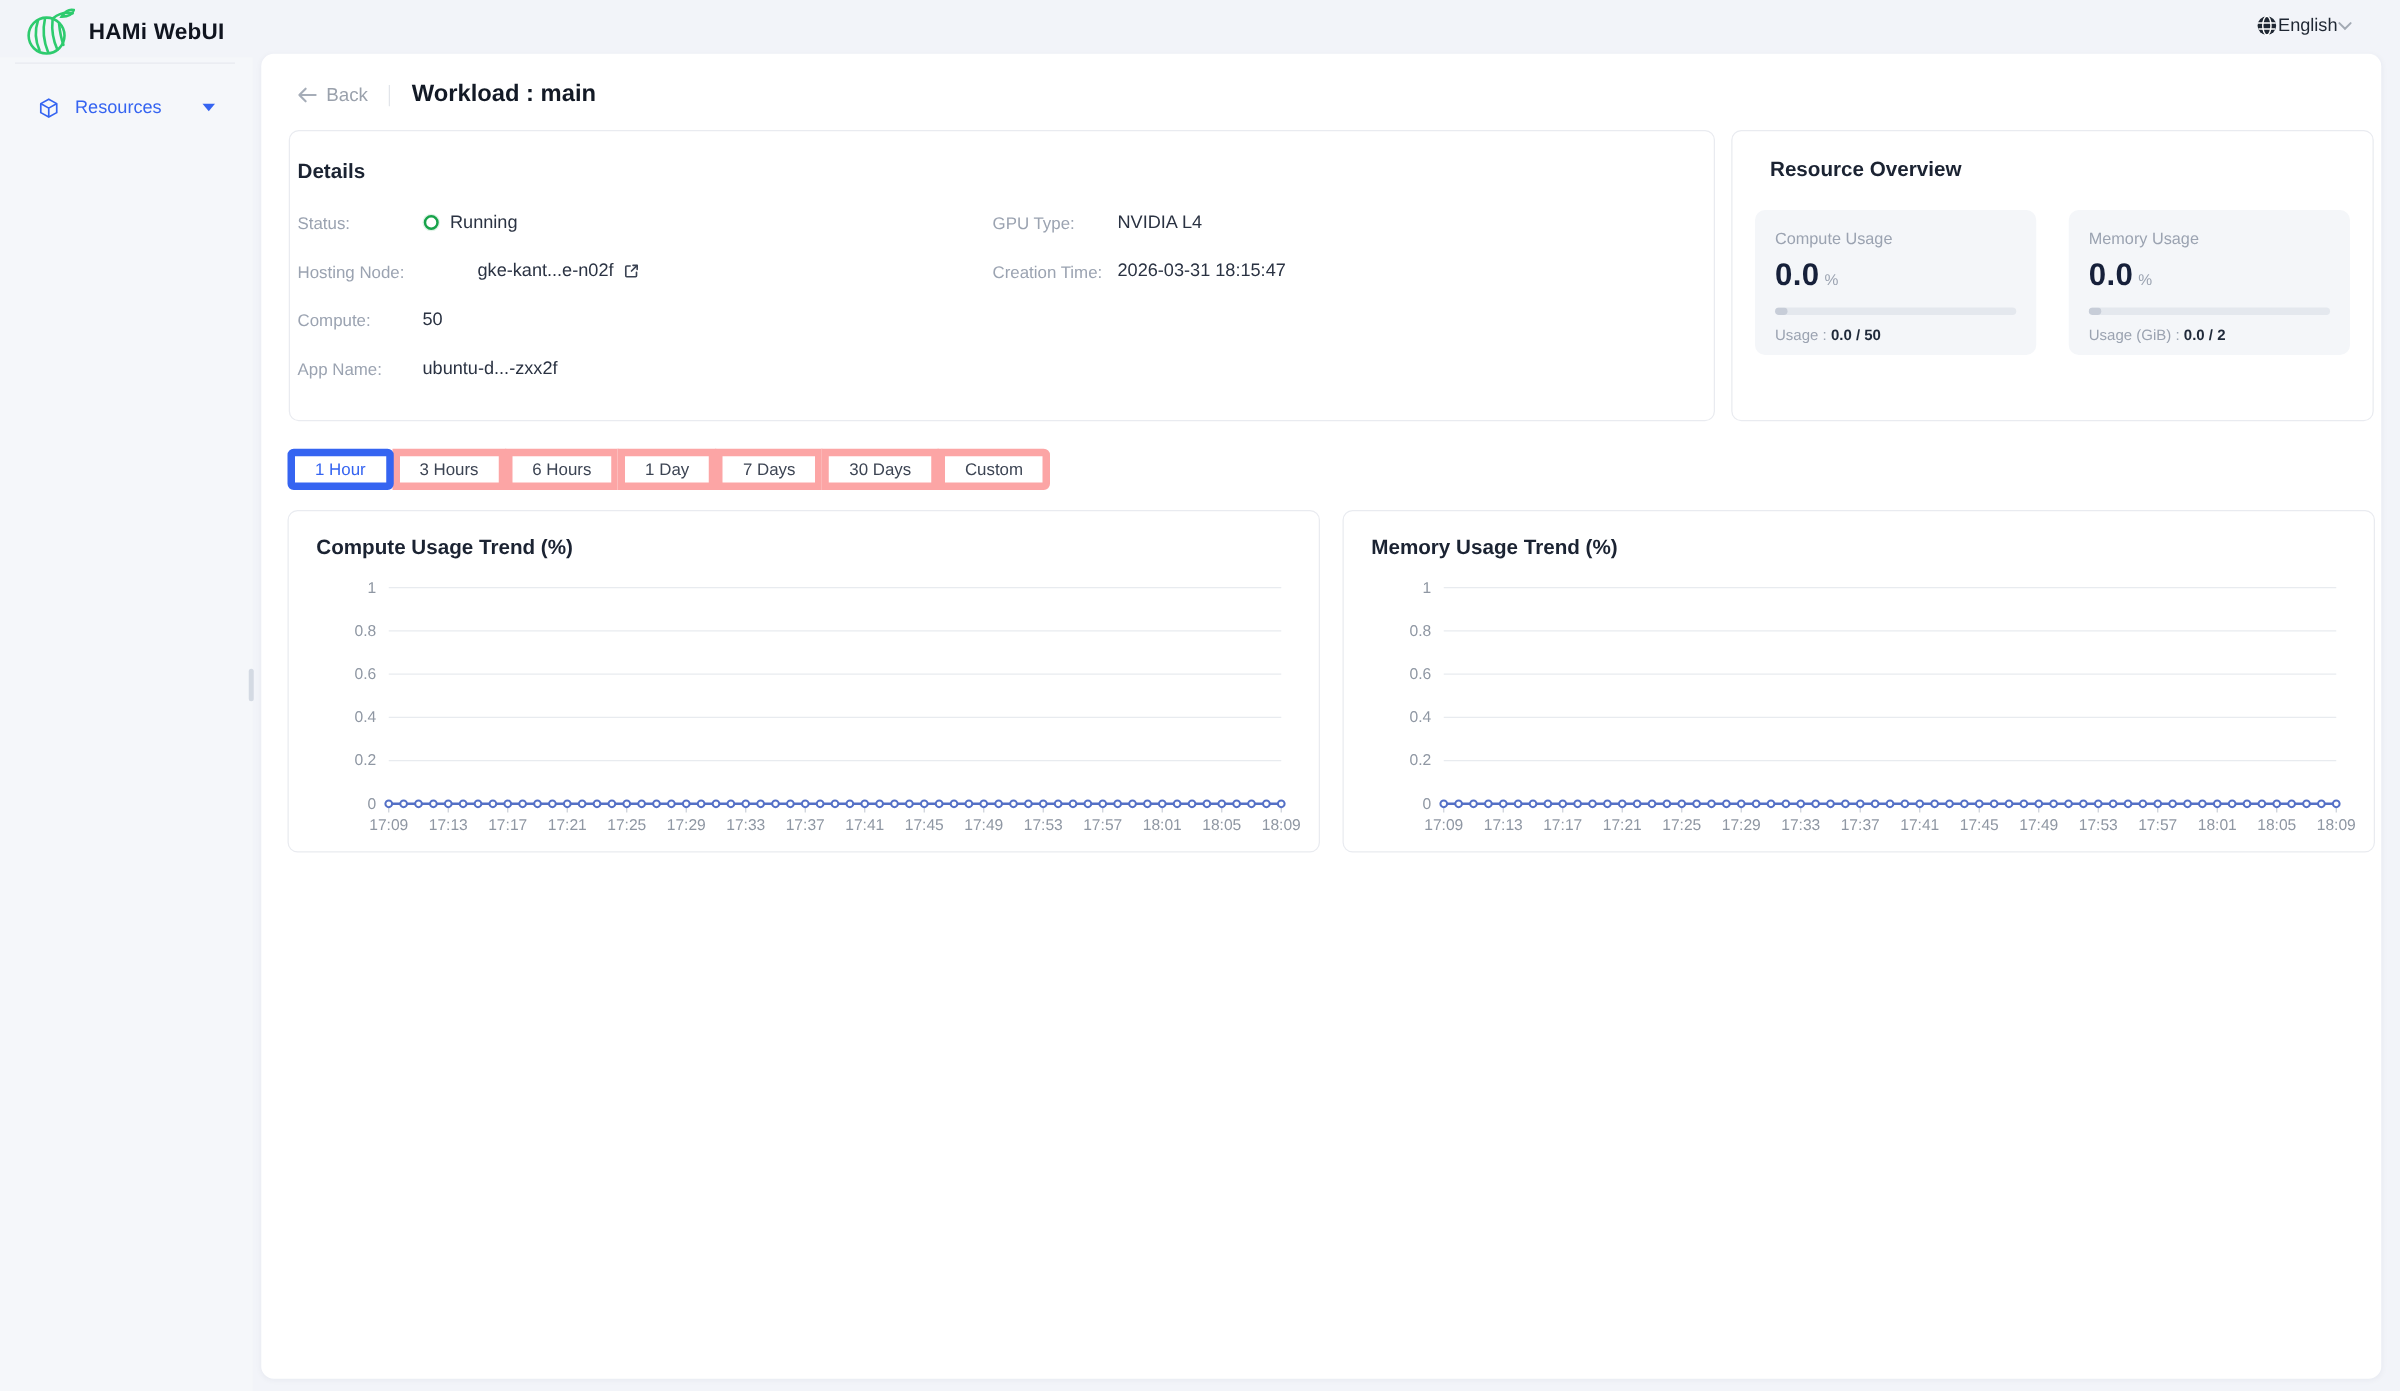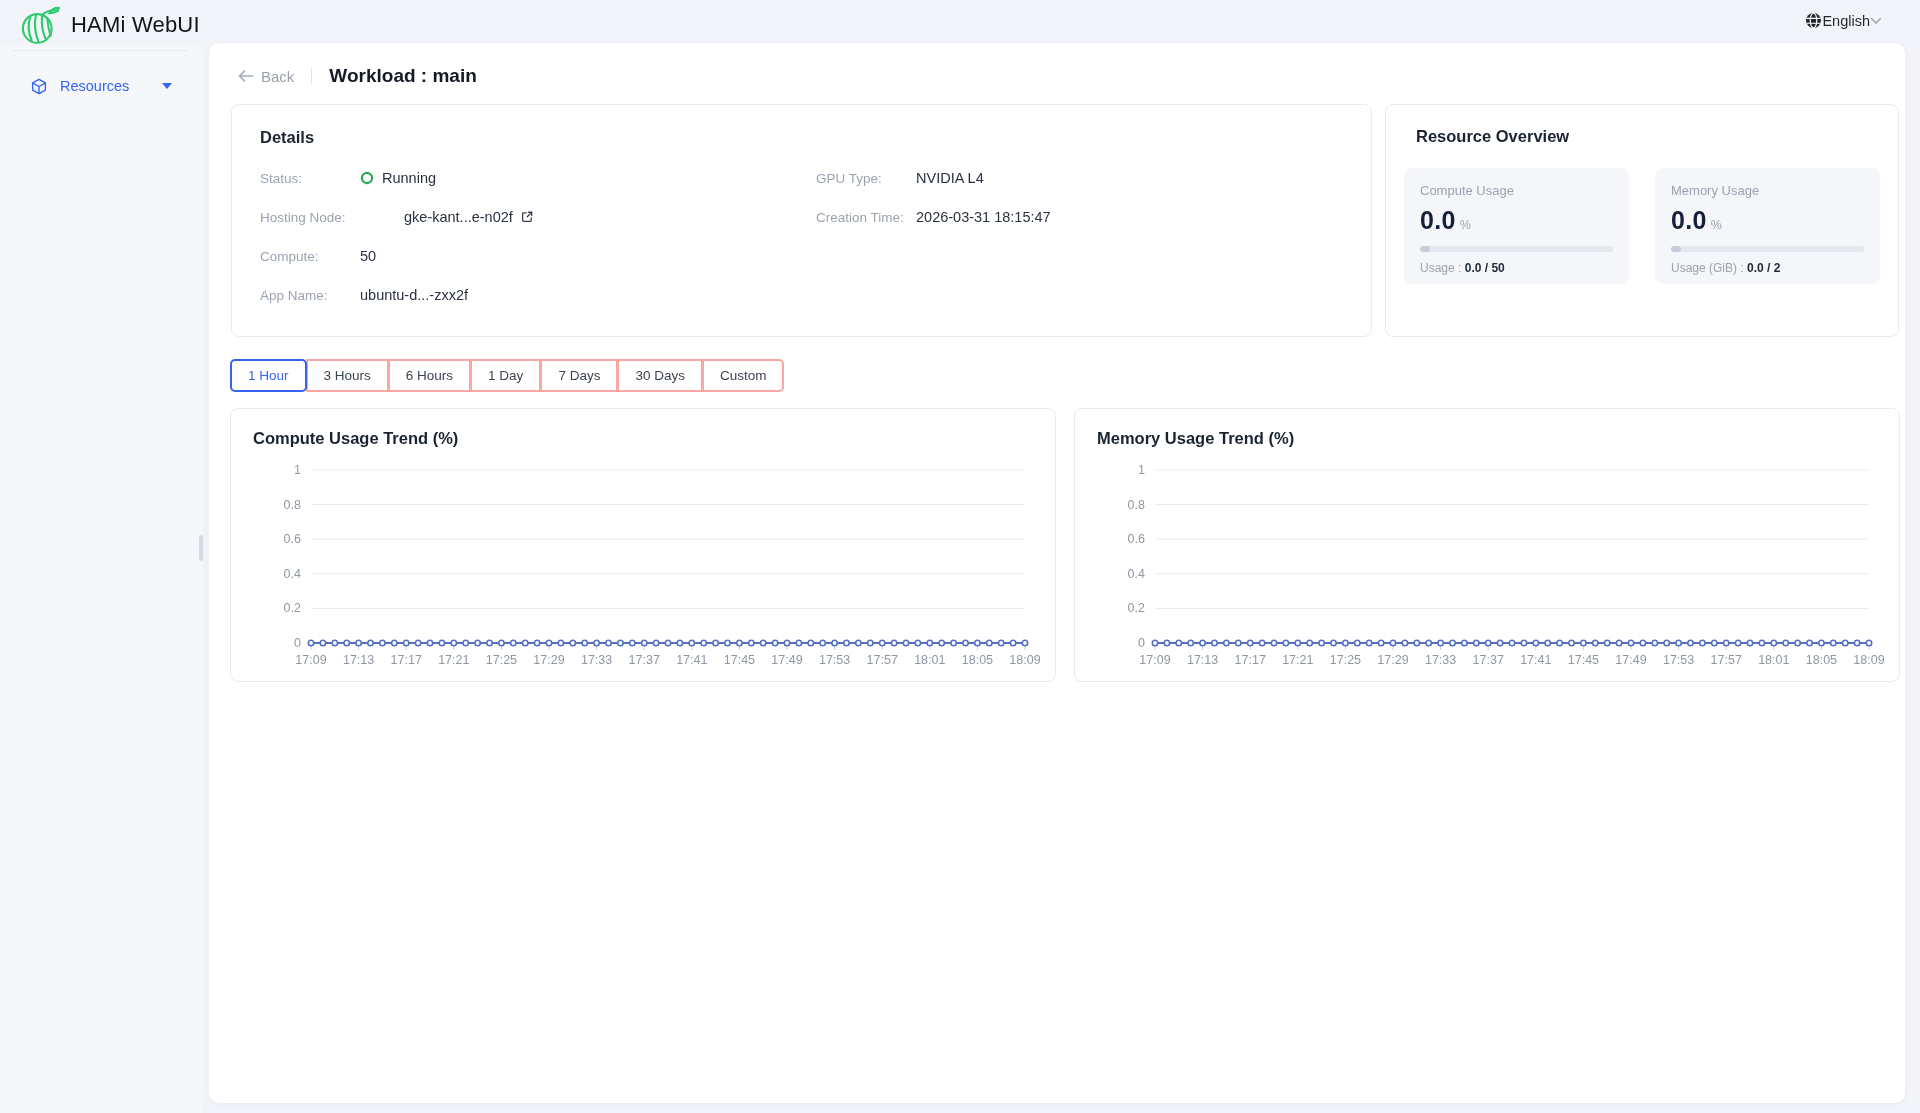--- a/index.html
+++ b/index.html
@@ -2,21 +2,21 @@
 <html><head>
 <meta charset="utf-8">
 <style>
   * { margin:0; padding:0; box-sizing:border-box; }
   html,body { width:1920px; height:1113px; font-family:"Liberation Sans", sans-serif; }
   body { background:#f2f4f9; position:relative; overflow:hidden; color:#252b3a; }
 
   
   .topbar { position:absolute; top:0; left:0; width:1920px; height:46px; }
   .brand { position:absolute; left:18px; top:5px; display:flex; align-items:center; gap:11px; }
-  .brand-title { font-size:22px; font-weight:400; color:#10141f; letter-spacing:.2px; }
+  .brand-title { font-size:18px; font-weight:700; color:#10141f; letter-spacing:.2px; }
   .lang { position:absolute; right:38px; top:12px; display:flex; align-items:center; gap:0; cursor:pointer; }
   .lang-label { font-size:14.5px; color:#1f2733; }
 
   
   .sidebar { position:absolute; left:0; top:46px; width:202px; bottom:0; background:#f5f7fa; }
   .sidebar-divider { position:absolute; left:12px; right:14px; top:4px; height:1px; background:#e7eaef; }
   .menu-root { position:absolute; left:0; top:22px; width:100%; height:36px; display:flex; align-items:center; cursor:pointer; }
   .menu-root .cube { margin-left:30px; }
   .menu-root-label { margin-left:12px; font-size:14.5px; color:#3564f1; }
   .caret-down { margin-left:auto; margin-right:30px; width:0; height:0; border-left:5px solid transparent; border-right:5px solid transparent; border-top:6px solid #3564f1; }
@@ -33,21 +33,21 @@
   
   .panel { position:absolute; left:209px; top:43px; width:1696px; height:1060px; background:#ffffff; border-radius:10px; box-shadow:0 1px 5px rgba(23,43,77,.05); }
 
   .page-head { position:absolute; left:28px; top:16px; height:34px; display:flex; align-items:center; }
   .back-btn { display:flex; align-items:center; gap:7px; cursor:pointer; }
   .back-label { font-size:15px; color:#9aa1ac; }
   .head-sep { width:1px; height:17px; background:#e2e5ea; margin:0 17px; }
   .page-title { font-size:19px; font-weight:700; color:#131a26; }
 
   .card { position:absolute; background:#fff; border:1px solid #e9ebf0; border-radius:8px; }
-  .details-card { left:22px; top:61px; width:1141px; height:233px; padding:23px 28px; }
+  .details-card { left:22px; top:61px; width:1141px; height:233px; padding:23px 6px; }
   .card-title { font-size:16.5px; font-weight:700; color:#1b2332; }
 
   .details-grid { display:grid; grid-template-columns:556px 1fr; margin-top:19px; }
   .field-row { display:flex; align-items:center; height:24px; margin-bottom:15px; }
   .field-label { width:100px; font-size:13.5px; color:#9ba3b1; }
   .field-value { font-size:14.5px; color:#2a3242; display:flex; align-items:center; gap:8px; }
   .status-dot { width:14px; height:14px; border-radius:50%; background:#dff3e7; display:flex; align-items:center; justify-content:center; }
   .status-dot::after { content:""; width:8px; height:8px; border-radius:50%; border:2.5px solid #17a34a; background:#fff; }
   .node-link { display:flex; align-items:center; gap:7px; cursor:pointer;margin-left:44px; }
 
@@ -60,21 +60,21 @@
   .ro-value { font-size:25px; font-weight:700; color:#16203a; letter-spacing:.3px; }
   .ro-unit { font-size:12.5px; color:#9ba3b1; }
   .ro-track { margin-top:11px; height:6px; border-radius:3px; background:#e4e8ee; overflow:hidden; }
   .ro-fill { height:100%; border-radius:3px; background:#c7cdd8; }
   .ro-usage { margin-top:9px; font-size:12px; }
   .ro-usage-label { color:#9ba3b1; }
   .ro-usage-value { color:#1f2939; font-weight:700; }
 
   
   .range-row { position:absolute; left:21px; top:316px; display:flex; }
-  .range-btn { height:33px; padding:0 16px; background:#fff; border:2px solid #fca5a5; font-size:13.5px; color:#3c4453; display:flex; align-items:center; cursor:pointer; margin-left:-1px; position:relative; font-family:"Liberation Sans",sans-serif; }
+  .range-btn { height:33px; padding:0 16px; background:#fff; border:6px solid #fca5a5; font-size:13.5px; color:#3c4453; display:flex; align-items:center; cursor:pointer; margin-left:-1px; position:relative; font-family:"Liberation Sans",sans-serif; }
   .range-btn:first-child { border-radius:5px 0 0 5px; margin-left:0; }
   .range-btn:last-child { border-radius:0 5px 5px 0; }
   .range-btn.selected { color:#3564f1; border-color:#3564f1; z-index:2; border-radius:5px; }
 
   
   .chart-card { top:365px; width:826px; height:274px; padding:20px 0 0 22px; }
   .chart-card.c1 { left:21px; }
   .chart-card.c2 { left:865px; }
   .chart-card .card-title { font-weight:700; }
   .chart-box { position:absolute; left:0; top:50px; width:824px; height:220px; }

